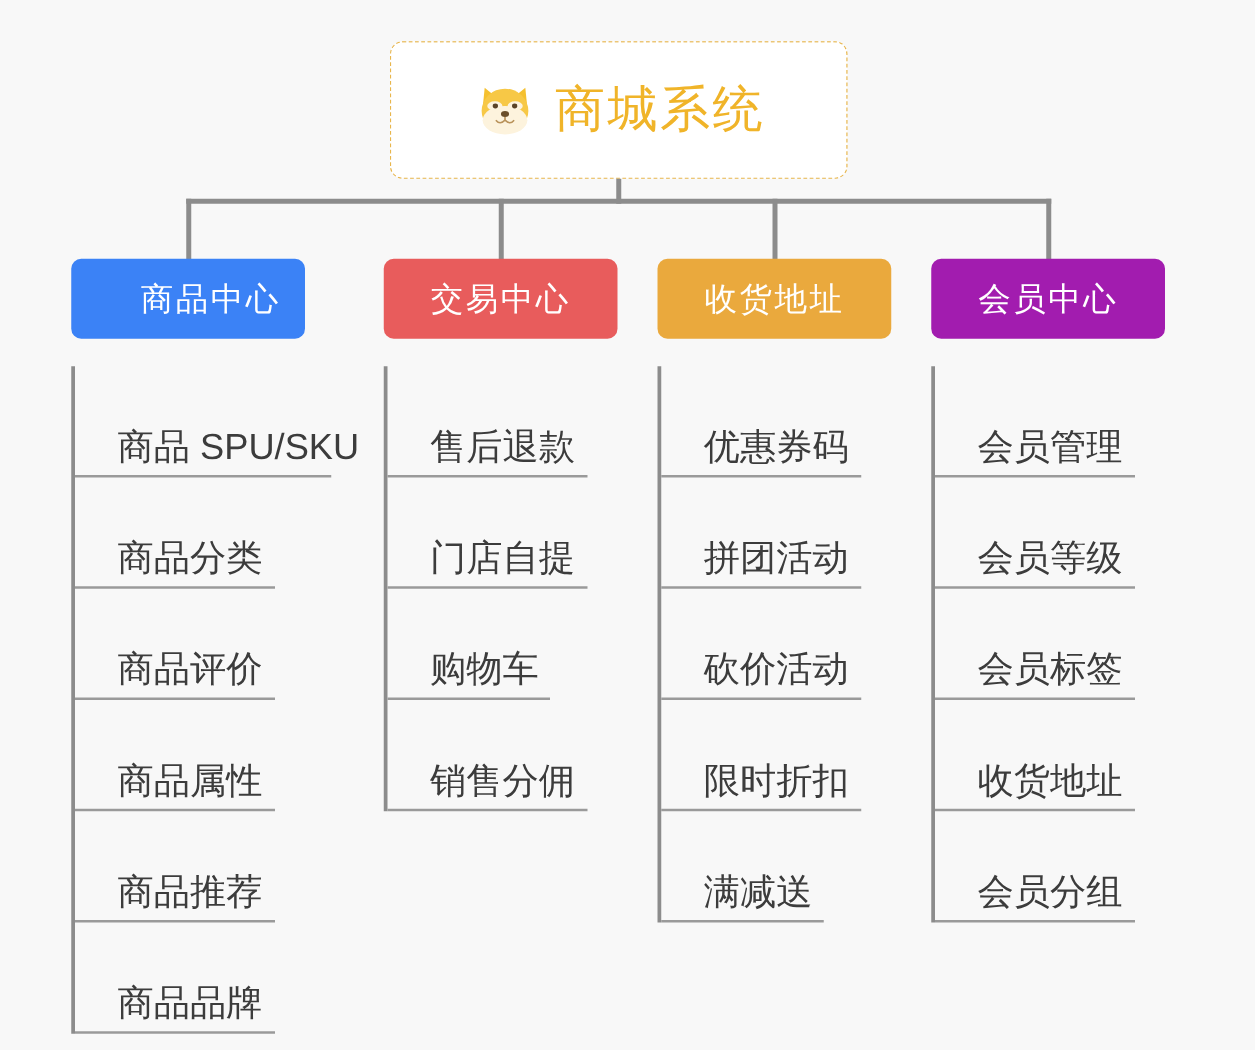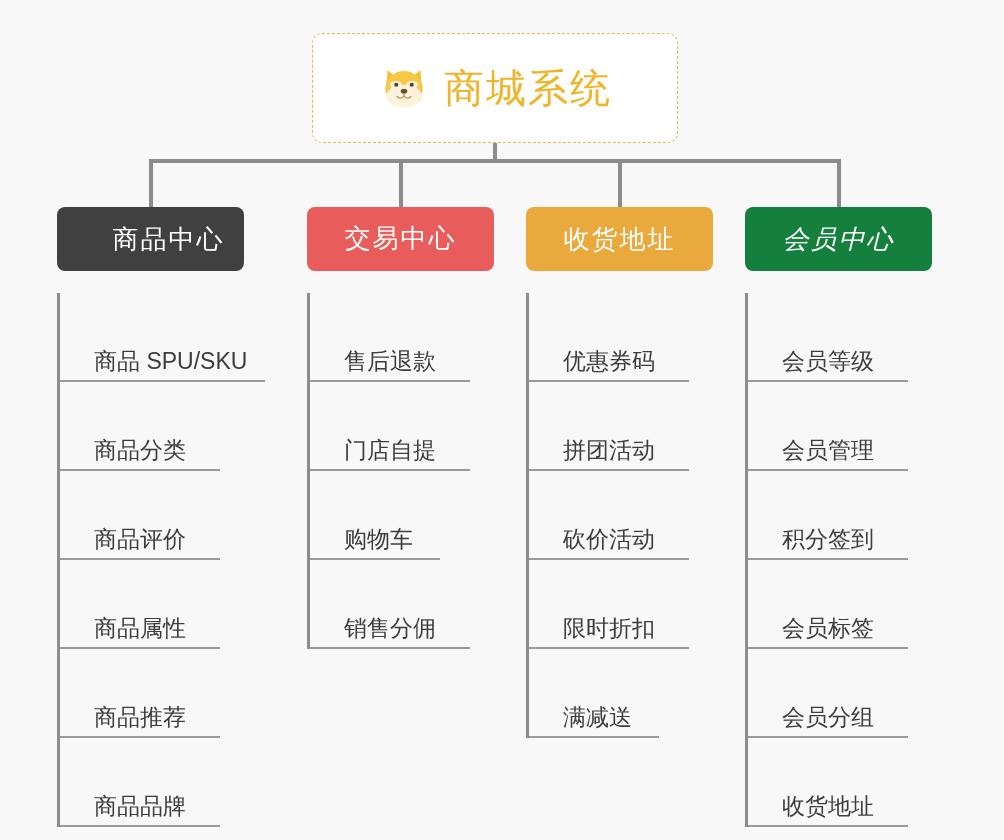--- a/index.html
+++ b/index.html
@@ -79,21 +79,21 @@
     border-left: 3px solid #8c8c8c;
   }
   .leaf-item {
     height: 89px;
     position: relative;
     display: flex;
     align-items: flex-end;
     padding-left: 18px;
   }
   .leaf-label {
-    font-size: 23px;
+    font-size: 29px;
     color: #3c3c3c;
     line-height: 1;
     padding-bottom: 9px;
     white-space: nowrap;
     position: relative;
     display: inline-block;
   }
   .leaf-item::after {
     content: "";
     position: absolute;
@@ -141,21 +141,21 @@
   </div>
 
   <div class="conn conn-v" style="left: 493px; top: 143px; height: 20px; background: rgb(140, 140, 140);"></div>
   <div class="conn conn-h" style="left: 149px; top: 159px; width: 692px; background: rgb(140, 140, 140);"></div>
   <div class="conn conn-v" style="left: 149px; top: 159px; height: 50px; background: rgb(140, 140, 140);"></div>
   <div class="conn conn-v" style="left: 399px; top: 159px; height: 50px; background: rgb(140, 140, 140);"></div>
   <div class="conn conn-v" style="left: 618px; top: 159px; height: 50px; background: rgb(140, 140, 140);"></div>
   <div class="conn conn-v" style="left: 837px; top: 159px; height: 50px; background: rgb(140, 140, 140);"></div>
 
   <div class="column" style="left:57px;">
-    <div class="cat-box" style="background: #404040; color: rgb(255, 255, 255); padding-left: 36px;">
+    <div class="cat-box" style="background: #3b82f6; color: rgb(255, 255, 255); padding-left: 36px;">
       <span>商品中心</span>
     </div>
     <div class="leaf-list">
       <div class="leaf-item w-wide">
           <span class="leaf-label">商品 SPU/SKU</span>
         </div>
       <div class="leaf-item w-med">
           <span class="leaf-label">商品分类</span>
         </div>
       <div class="leaf-item w-med">
@@ -166,21 +166,21 @@
         </div>
       <div class="leaf-item w-med">
           <span class="leaf-label">商品推荐</span>
         </div>
       <div class="leaf-item w-med">
           <span class="leaf-label">商品品牌</span>
         </div>
     </div>
   </div>
 
-  <div class="column" style="left:307px;font-family:Liberation Serif, serif;">
+  <div class="column" style="left:307px;">
     <div class="cat-box" style="background: rgb(232, 92, 92); color: rgb(255, 255, 255);">
       <span>交易中心</span>
     </div>
     <div class="leaf-list">
       <div class="leaf-item w-med">
           <span class="leaf-label">售后退款</span>
         </div>
       <div class="leaf-item w-med">
           <span class="leaf-label">门店自提</span>
         </div>
@@ -210,38 +210,35 @@
       <div class="leaf-item w-med">
           <span class="leaf-label">限时折扣</span>
         </div>
       <div class="leaf-item w-narrow">
           <span class="leaf-label">满减送</span>
         </div>
     </div>
   </div>
 
   <div class="column" style="left:745px;">
-    <div class="cat-box" style="background: #15803d; color: rgb(255, 255, 255); font-style: italic;">
+    <div class="cat-box" style="background: #a21caf; color: rgb(255, 255, 255);">
       <span>会员中心</span>
     </div>
     <div class="leaf-list">
       <div class="leaf-item w-med">
+          <span class="leaf-label">会员管理</span>
+        </div>
+      <div class="leaf-item w-med">
           <span class="leaf-label">会员等级</span>
         </div>
       <div class="leaf-item w-med">
-          <span class="leaf-label">会员管理</span>
-        </div>
-      <div class="leaf-item w-med">
-          <span class="leaf-label">积分签到</span>
-        </div>
-      <div class="leaf-item w-med">
           <span class="leaf-label">会员标签</span>
         </div>
       <div class="leaf-item w-med">
+          <span class="leaf-label">收货地址</span>
+        </div>
+      <div class="leaf-item w-med">
           <span class="leaf-label">会员分组</span>
         </div>
-      <div class="leaf-item w-med">
-          <span class="leaf-label">收货地址</span>
-        </div>
     </div>
   </div>
 
 </div>
 
 </body></html>

